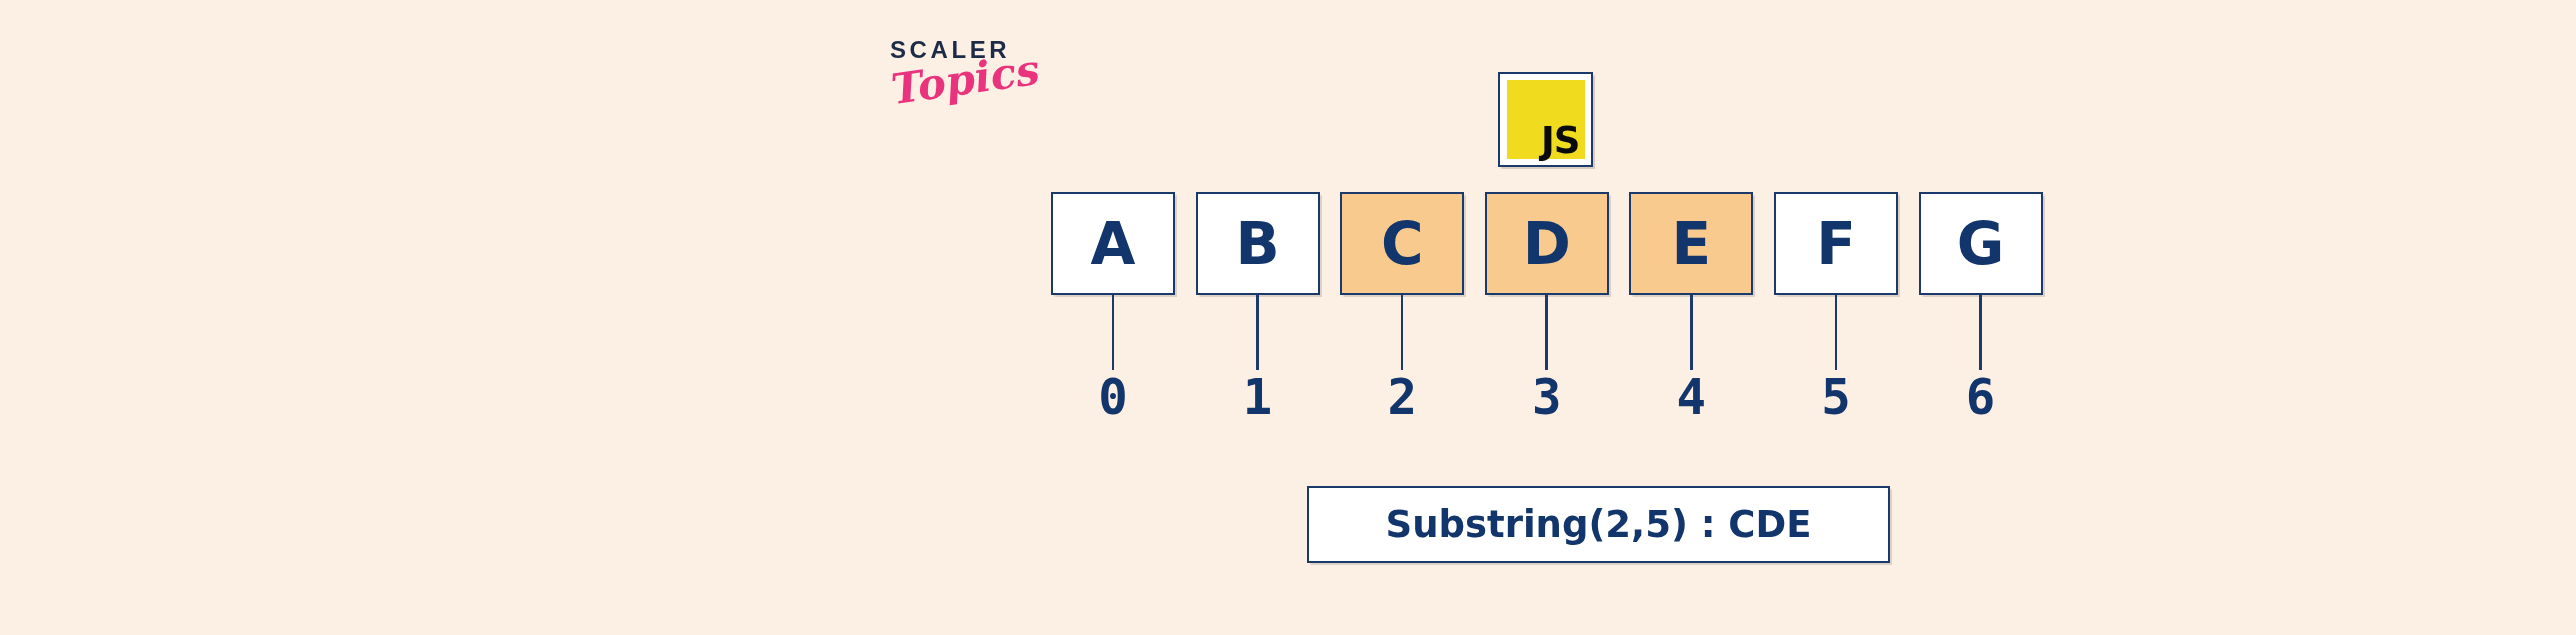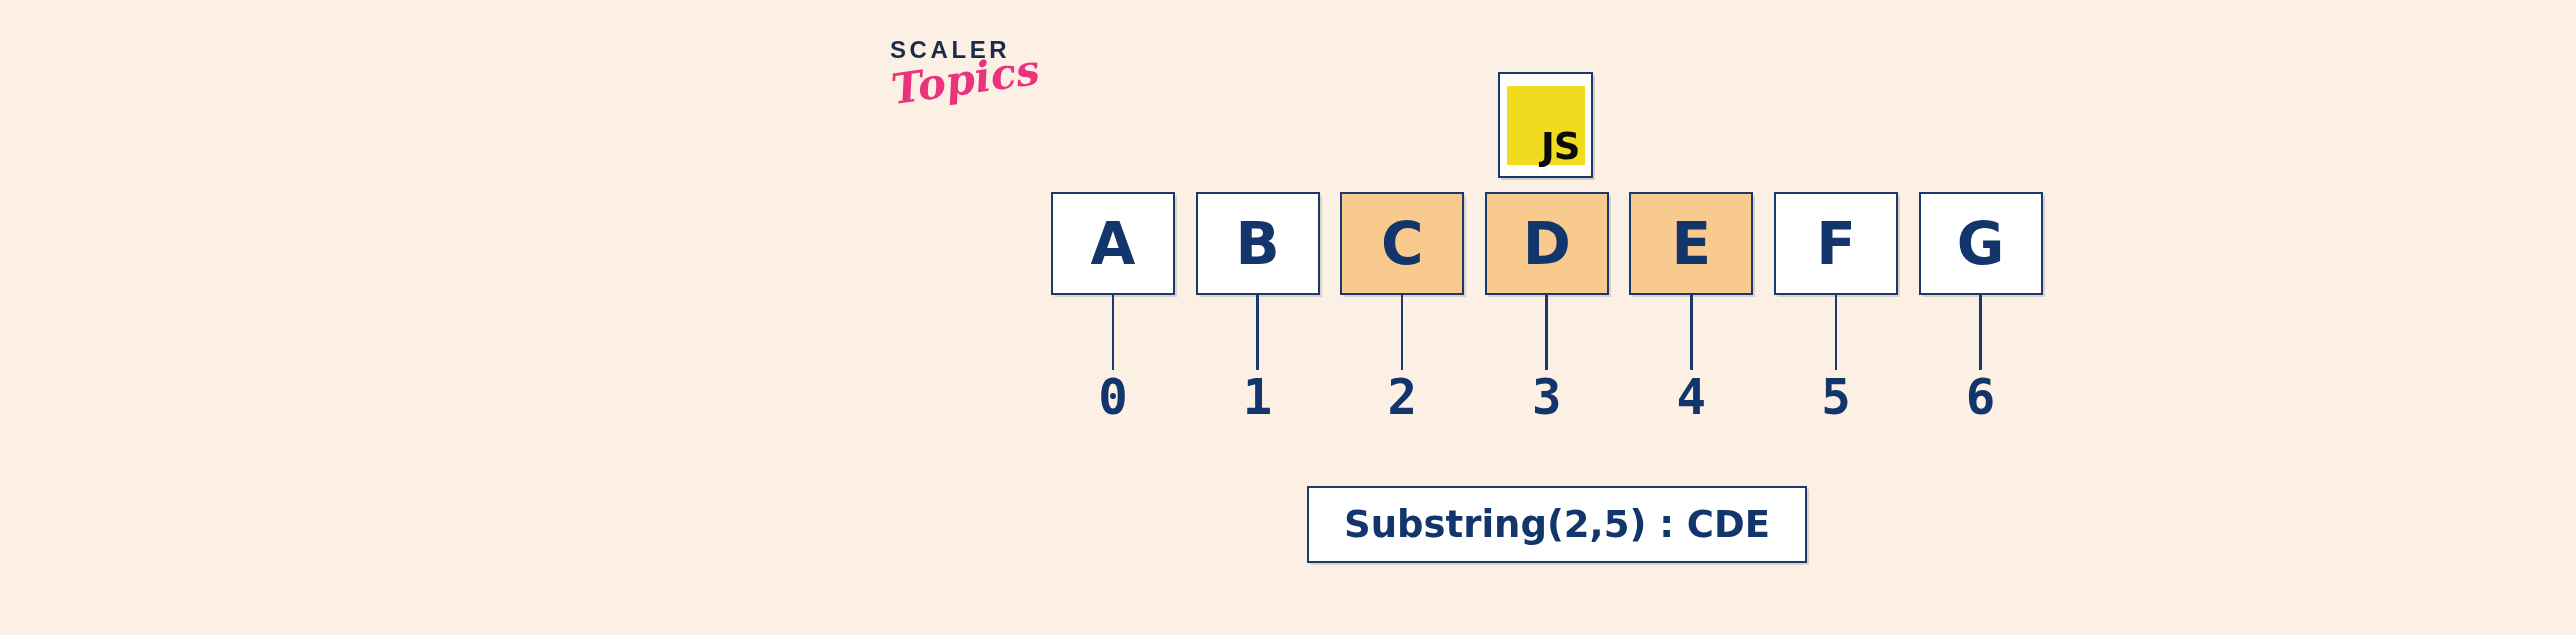--- a/index.html
+++ b/index.html
@@ -13,41 +13,41 @@
 
   
   .logo{position:absolute;left:890px;top:36px;width:155px;}
   .logo-brand{font-family:"Liberation Sans",sans-serif;font-size:24px;font-weight:bold;
     letter-spacing:3.6px;color:var(--brand);}
   .logo-product{display:inline-block;font-family:"DejaVu Serif",serif;font-style:italic;
     font-weight:bold;font-size:42px;color:var(--pink);transform:rotate(-8deg);
     margin-top:-7.2px;margin-left:1px;line-height:1.1;}
 
   
-  .js-frame{position:absolute;left:1498px;top:72px;width:95px;height:106px;background:#ffffff;
+  .js-frame{position:absolute;left:1498px;top:72px;width:95px;height:95px;background:#ffffff;
     border:2.6px solid var(--navy);display:flex;align-items:center;justify-content:center;
     box-shadow:1.5px 2.1px 1px rgba(110,100,90,0.25);}
   .js-inner{position:relative;width:78px;height:79px;background:var(--jsyellow);}
   .js-label{position:absolute;right:5.2px;bottom:3.1px;font-size:37px;font-weight:bold;
     color:#0a0a0a;line-height:0.8;letter-spacing:-1px;}
 
   
   .cells-row{position:absolute;left:1051px;top:192px;display:flex;gap:20.6px;}
   .cell-col{width:124px;display:flex;flex-direction:column;align-items:center;}
   .cell{width:124px;height:103px;background:#ffffff;border:2.6px solid var(--navy);
     display:flex;align-items:center;justify-content:center;
     font-size:58px;font-weight:bold;color:var(--text);
     box-shadow:1.5px 2.1px 1px rgba(110,100,90,0.22);}
   .cell.highlighted{background:var(--highlight);}
   .stem{width:2.6px;height:75px;background:var(--navy);}
   .index{margin-top:3.1px;font-family:"DejaVu Sans Mono",monospace;font-size:49px;
     font-weight:bold;color:var(--text);line-height:1;}
 
   
-  .result-box{position:absolute;left:1307px;top:486px;width:500px;height:77px;background:#ffffff;
+  .result-box{position:absolute;left:1307px;top:486px;width:583px;height:77px;background:#ffffff;
     border:2.1px solid var(--navy);display:flex;align-items:center;justify-content:center;
     box-shadow:1.5px 2.1px 1px rgba(110,100,90,0.22);}
   .result-label{font-size:37px;font-weight:bold;color:var(--text);}
 </style>
 </head>
 <body>
 
 <div class="canvas">
 
   <div class="logo">

